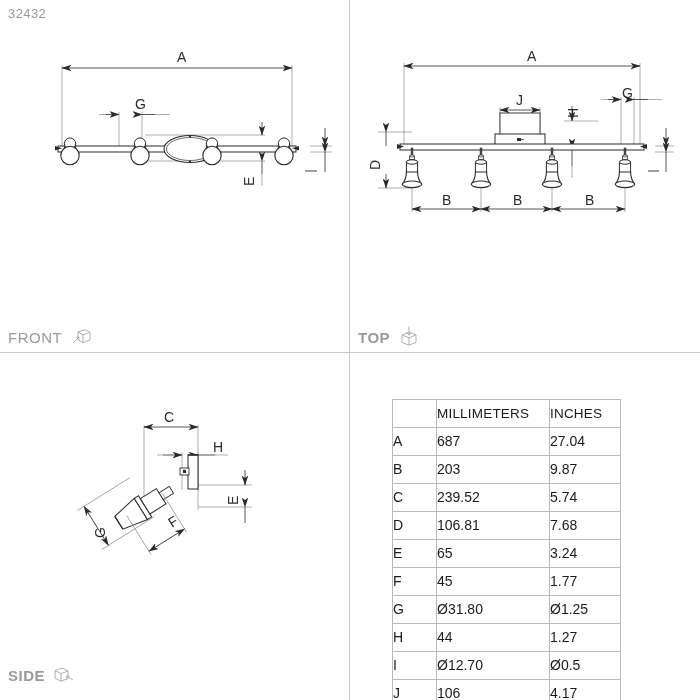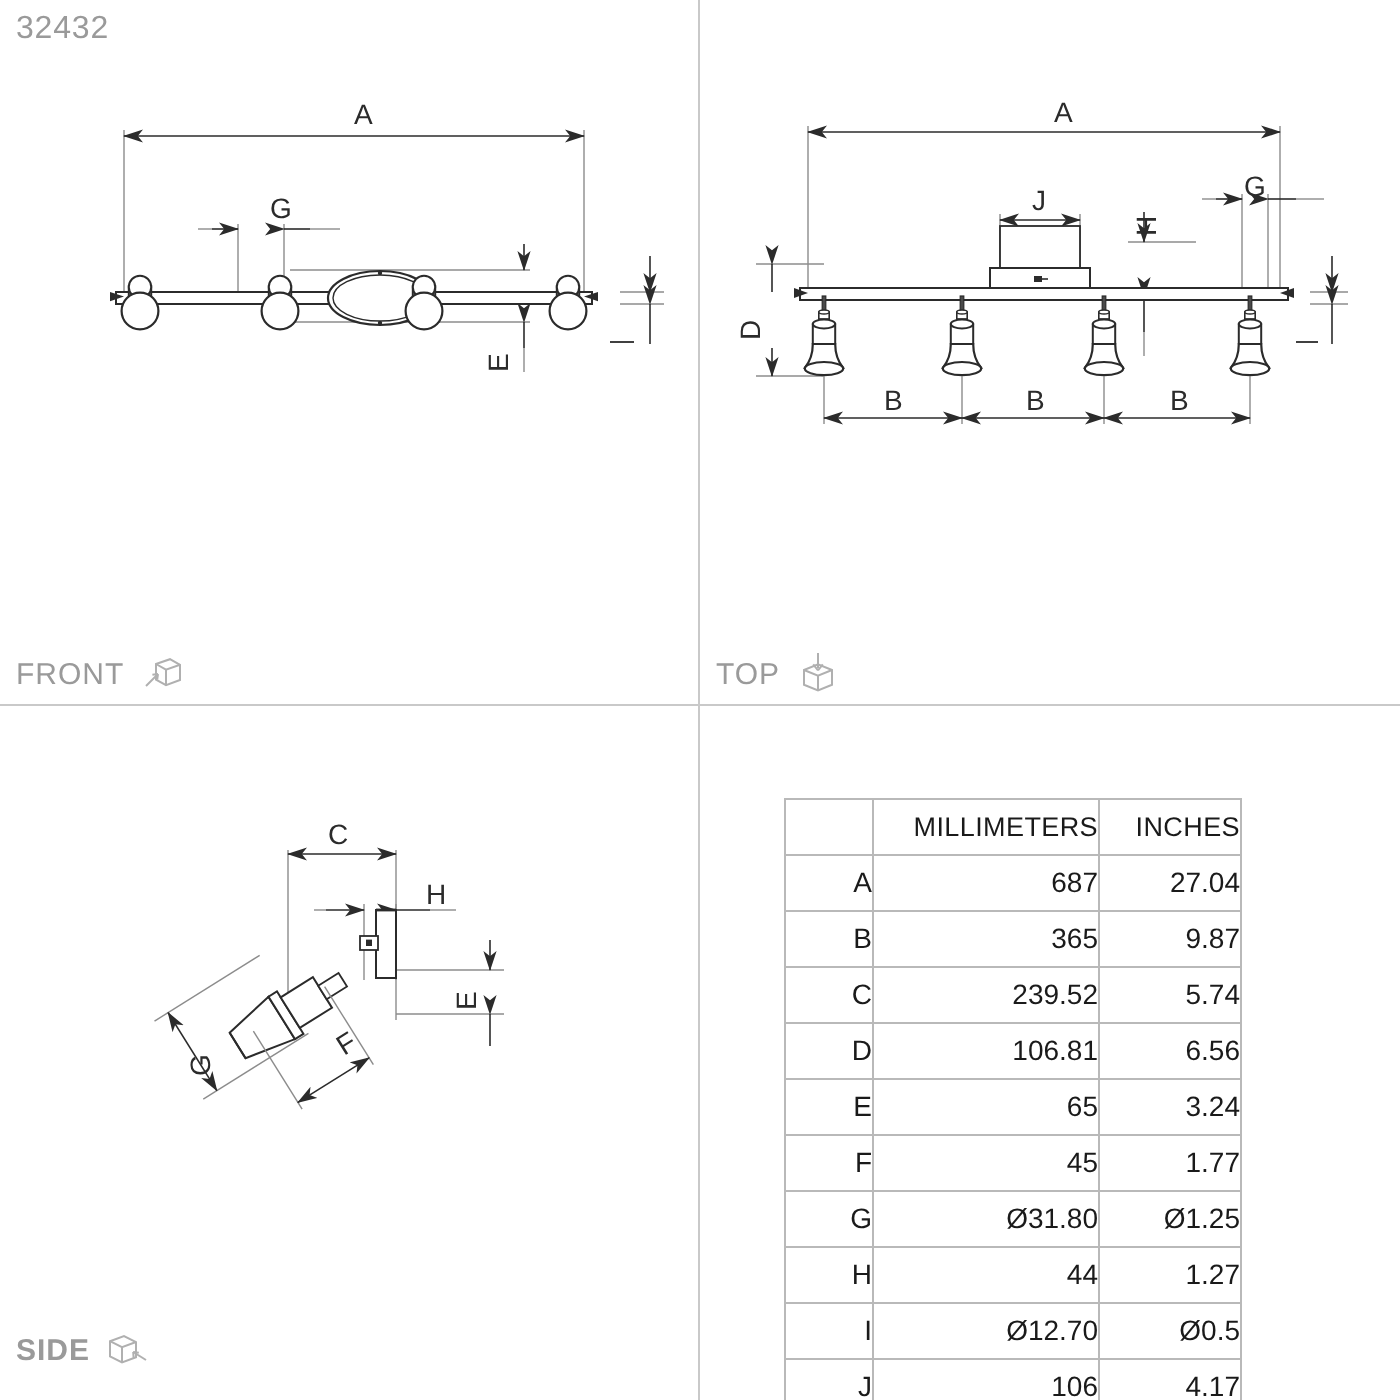--- a/index.html
+++ b/index.html
@@ -1,30 +1,30 @@
 <!DOCTYPE html>
 <html><head>
 <meta charset="utf-8">
 <style>
   html,body{margin:0;padding:0;background:#ffffff;}
   body{width:700px;height:700px;position:relative;overflow:hidden;
        font-family:"Liberation Sans","DejaVu Sans",sans-serif;
        -webkit-font-smoothing:antialiased;}
   .sheet{position:absolute;left:0;top:0;width:700px;height:700px;}
   svg{display:block;}
-  .part-no{position:absolute;left:8px;top:6px;font-size:16px;color:#9a9a9a;letter-spacing:.4px;}
+  .part-no{position:absolute;left:8px;top:6px;font-size:13px;color:#9a9a9a;letter-spacing:.4px;}
   .viewlabel{position:absolute;font-size:15px;color:#9a9a9a;letter-spacing:.5px;
              display:flex;align-items:center;gap:8px;}
   .viewlabel .cube{display:inline-block;}
   #lbl-front{left:8px;top:326px;}
-  #lbl-top{left:358px;top:326px;}
+  #lbl-top{left:358px;top:326px;font-weight:bold;}
   #lbl-side{left:8px;top:664px;font-weight:bold;}
   .tbl{position:absolute;left:392px;top:399px;border-collapse:collapse;}
   .tbl td,.tbl th{border:1px solid #b9b9b9;font-weight:normal;
-        font-size:14px;color:#1a1a1a;text-align:right;padding:0;
+        font-size:14px;color:#1a1a1a;text-align:left;padding:0;
         height:27px;line-height:27px;}
   .tbl .c-key{width:43px;}
   .tbl .c-mm{width:112px;}
   .tbl .c-in{width:70px;}
   .tbl thead th{font-size:13.5px;letter-spacing:.2px;}
   .tbl thead th.c-key{border-left:1px solid #b9b9b9;}
 </style>
 </head>
 <body>
 
@@ -284,32 +284,32 @@
     </tr>
   </thead>
   <tbody id="dim-table-body">
       <tr>
         <td class="c-key">A</td>
         <td class="c-mm">687</td>
         <td class="c-in">27.04</td>
       </tr>
       <tr>
         <td class="c-key">B</td>
-        <td class="c-mm">365</td>
+        <td class="c-mm">203</td>
         <td class="c-in">9.87</td>
       </tr>
       <tr>
         <td class="c-key">C</td>
         <td class="c-mm">239.52</td>
         <td class="c-in">5.74</td>
       </tr>
       <tr>
         <td class="c-key">D</td>
         <td class="c-mm">106.81</td>
-        <td class="c-in">6.56</td>
+        <td class="c-in">7.68</td>
       </tr>
       <tr>
         <td class="c-key">E</td>
         <td class="c-mm">65</td>
         <td class="c-in">3.24</td>
       </tr>
       <tr>
         <td class="c-key">F</td>
         <td class="c-mm">45</td>
         <td class="c-in">1.77</td>

